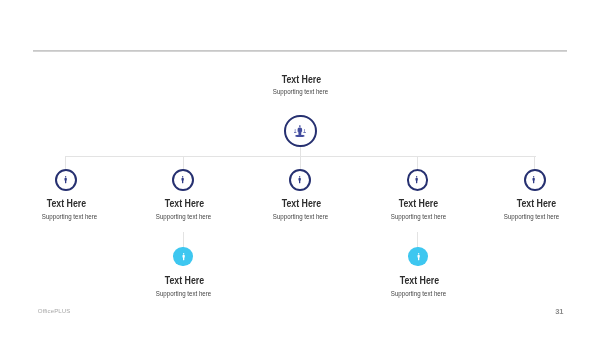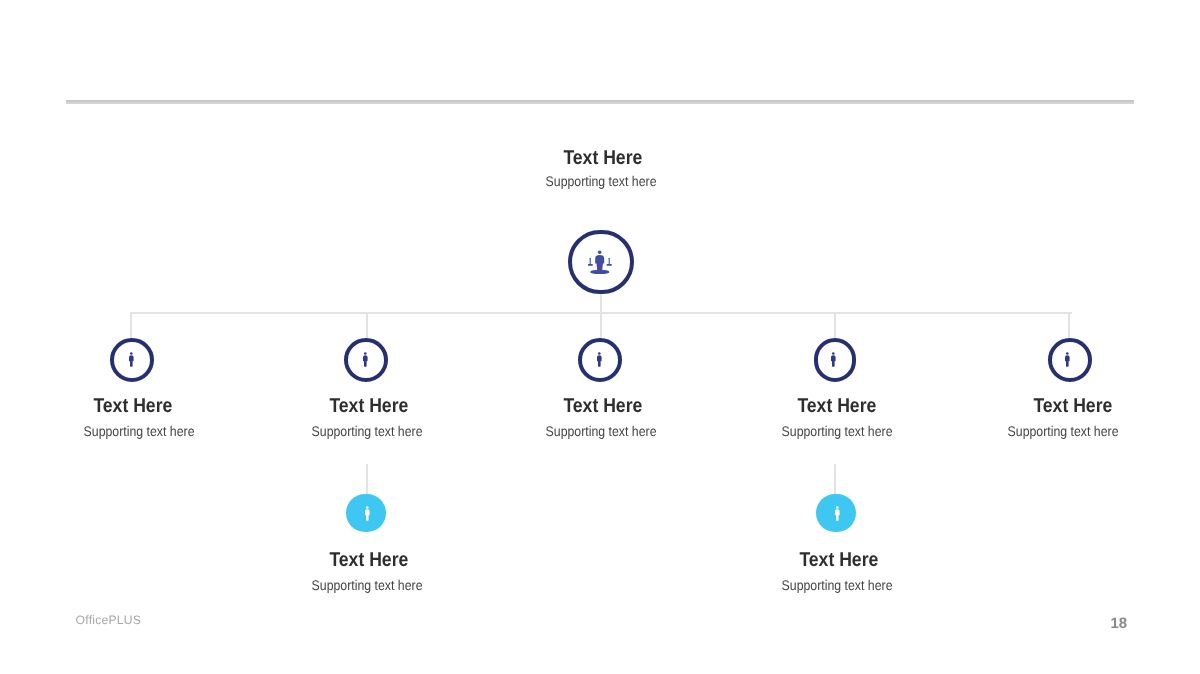--- a/index.html
+++ b/index.html
@@ -156,14 +156,14 @@
       </svg>
   </div>
   <div class="label" style="left:353.60px;top:270px;width:131px;">
     <div class="t t-node">Text Here</div>
   </div>
   <div class="label" style="left:353.10px;top:281.7px;width:131px;">
     <div class="s s-node">Supporting text here</div>
   </div>
 
   <div class="footer-brand">OfficePLUS</div>
-  <div class="footer-page">18</div>
+  <div class="footer-page">31</div>
 </div>
 
 </body></html>

